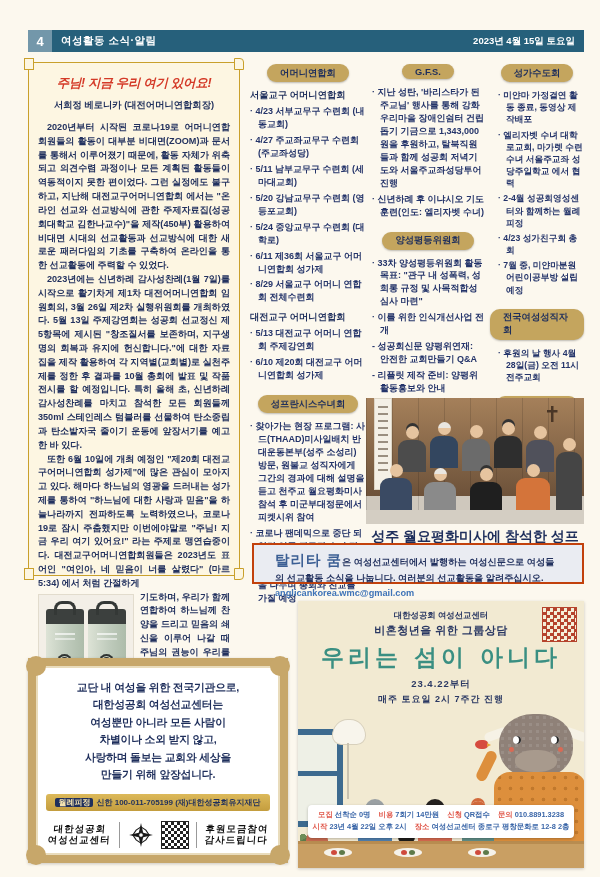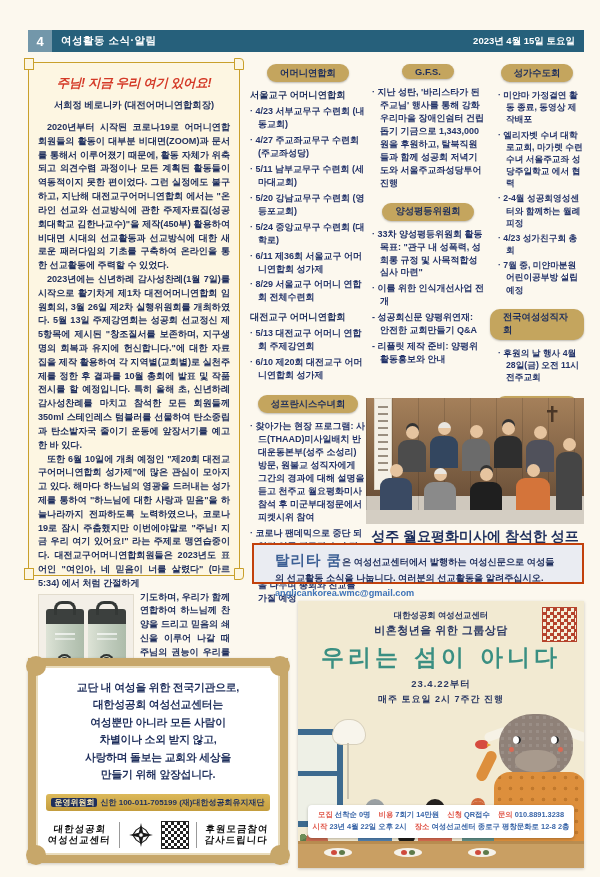--- a/index.html
+++ b/index.html
@@ -166,20 +166,21 @@
     <div class="item">· 5/13 대전교구 어머니 연합회 주제강연회</div>
     <div class="item">· 6/10 제20회 대전교구 어머니연합회 성가제</div>
     <span class="pill gap">성프란시스수녀회</span>
     <div class="item first">· 찾아가는 현장 프로그램: 사드(THAAD)미사일배치 반대운동본부(성주 소성리) 방문, 원불교 성직자에게 그간의 경과에 대해 설명을 듣고 천주교 월요평화미사 참석 후 미군부대정문에서 피켓시위 참여</div>
     <div class="item">· 코로나 팬데믹으로 중단 되었던 영국 관구장 수녀 정기방문 재개: 4월 한달동안 구미수녀원에서 함께 생활을 나누며 총회와 친교를 가질 예정</div>
   </div>
 
   <div class="col col-b">
     <span class="pill">G.F.S.</span>
     <div class="item first">· 지난 성탄, '바리스타가 된 주교님' 행사를 통해 강화 우리마을 장애인쉼터 건립돕기 기금으로 1,343,000원을 후원하고, 탈북직원들과 함께 성공회 저녁기도와 서울주교좌성당투어 진행</div>
+    <div class="item">· 신년하례 후 이냐시오 기도 훈련(인도: 엘리자벳 수녀)</div>
     <span class="pill gap">양성평등위원회</span>
     <div class="item first">· 33차 양성평등위원회 활동목표: "관구 내 성폭력, 성희롱 규정 및 사목적합성 심사 마련"</div>
     <div class="item">· 이를 위한 인식개선사업 전개</div>
     <div class="item">- 성공회신문 양평위연재: 안전한 교회만들기 Q&amp;A</div>
     <div class="item">- 리플릿 제작 준비: 양평위 활동홍보와 안내</div>
   </div>
 
   <div class="col col-c">
     <span class="pill">성가수도회</span>
     <div class="item first">· 미얀마 가정결연 활동 종료, 동영상 제작배포</div>
@@ -256,21 +257,21 @@
     <div class="notch n-br"></div>
     <div class="donor-lines">
       <div>교단 내 여성을 위한 전국기관으로,</div>
       <div>대한성공회 여성선교센터는</div>
       <div>여성뿐만 아니라 모든 사람이</div>
       <div>차별이나 소외 받지 않고,</div>
       <div>사랑하며 돌보는 교회와 세상을</div>
       <div>만들기 위해 앞장섭니다.</div>
     </div>
     <div class="account-band">
-      <span class="alabel">운영위원회</span><span>신한 100-011-705199 (재)대한성공회유지재단</span>
+      <span class="alabel">월례피정</span><span>신한 100-011-705199 (재)대한성공회유지재단</span>
     </div>
     <div class="logos-row">
       <div class="callig">
         <div>대한성공회</div>
         <div>여성선교센터</div>
       </div>
       <div class="vsep"></div>
       <svg width="26" height="26" viewBox="0 0 24 24">
           <path d="M12 1 L14 10 L23 12 L14 14 L12 23 L10 14 L1 12 L10 10 Z" fill="#1a1a1a"></path>
           <path d="M12 4.5 L16.5 7.5 L19.5 12 L16.5 16.5 L12 19.5 L7.5 16.5 L4.5 12 L7.5 7.5 Z" fill="none" stroke="#1a1a1a" stroke-width="1"></path>

